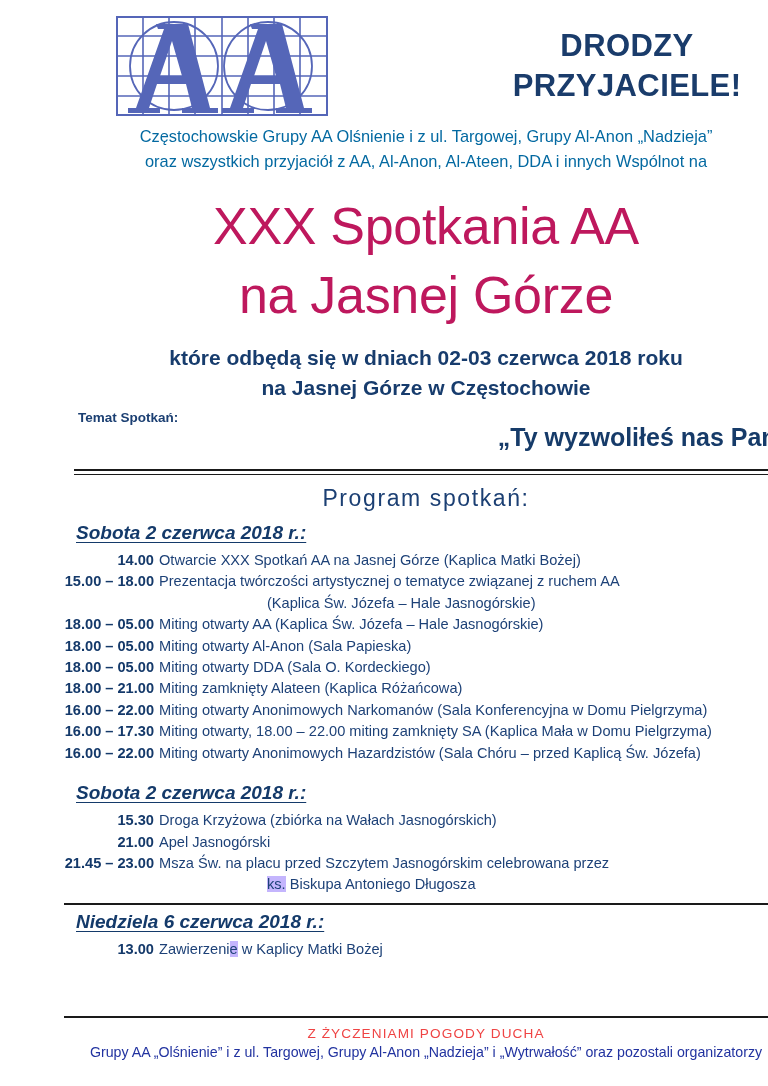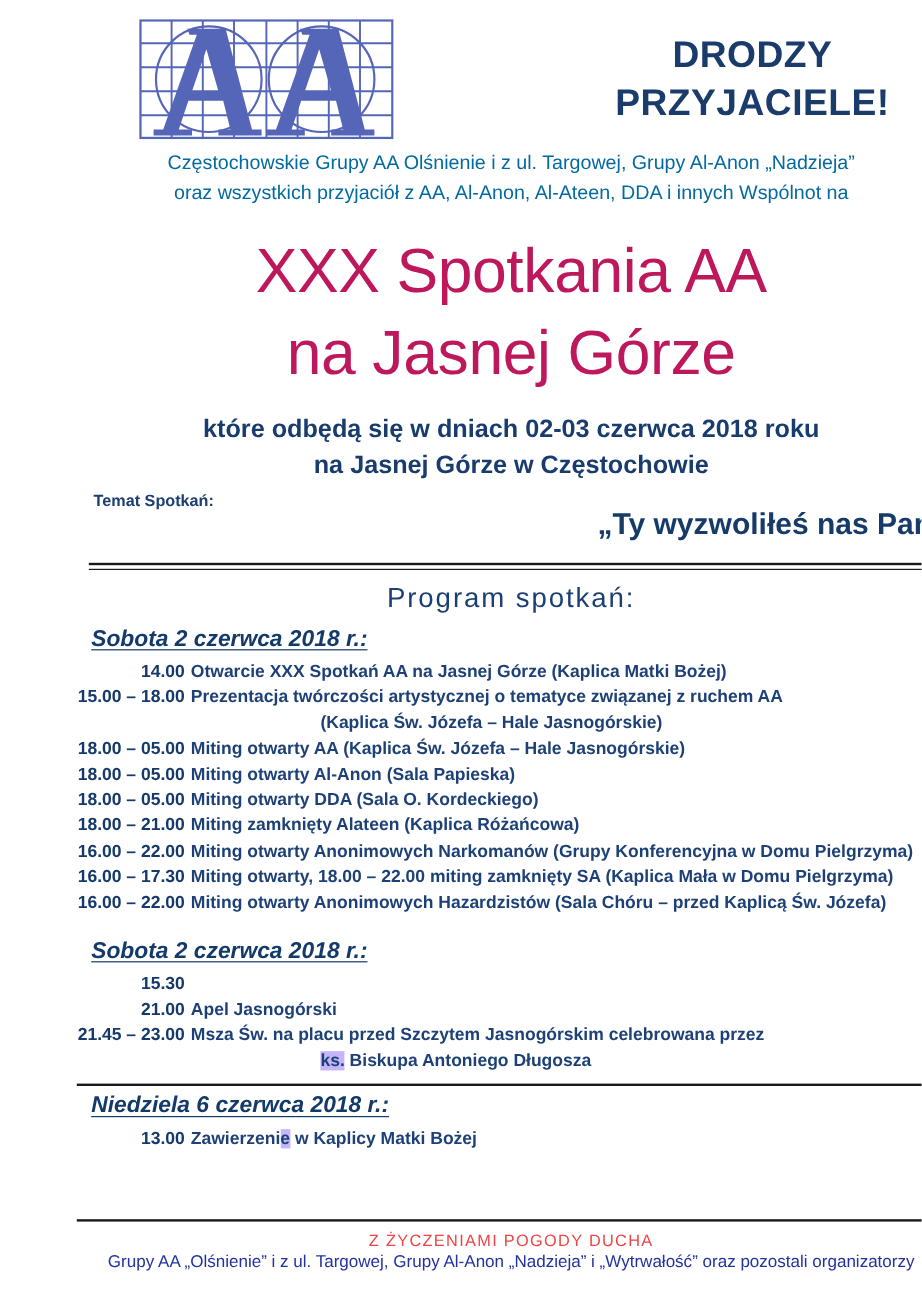--- a/index.html
+++ b/index.html
@@ -163,21 +163,21 @@
   .sched .time {
     flex: 0 0 auto;
     width: 112px;
     text-align: right;
     font-weight: bold;
     color: #14396a;
     padding-right: 5px;
   }
   .sched .desc {
     flex: 0 1 auto;
-    font-weight: 700;
+    font-weight: 400;
   }
   .sched li.cont .time { width: 112px; }
   .sched li.cont .desc { padding-left: 108px; }
 
   .hl {
     background: #c4b5fd;
     color: #1d4177;
   }
 
   .group-gap { height: 12px; }
@@ -298,36 +298,37 @@
         <li>
           <span class="time">18.00 – 05.00</span>
           <span class="desc">Miting otwarty DDA (Sala O. Kordeckiego)</span>
         </li>
         <li>
           <span class="time">18.00 – 21.00</span>
           <span class="desc">Miting zamknięty Alateen (Kaplica Różańcowa)</span>
         </li>
         <li>
           <span class="time">16.00 – 22.00</span>
-          <span class="desc">Miting otwarty Anonimowych Narkomanów (Grupy Konferencyjna w Domu Pielgrzyma)</span>
+          <span class="desc">Miting otwarty Anonimowych Narkomanów (Sala Konferencyjna w Domu Pielgrzyma)</span>
         </li>
         <li>
           <span class="time">16.00 – 17.30</span>
           <span class="desc">Miting otwarty, 18.00 – 22.00 miting zamknięty SA (Kaplica Mała w Domu Pielgrzyma)</span>
         </li>
         <li>
           <span class="time">16.00 – 22.00</span>
           <span class="desc">Miting otwarty Anonimowych Hazardzistów (Sala Chóru – przed Kaplicą Św. Józefa)</span>
         </li>
       </ul>
       <div class="group-gap"></div>
       <div><div class="day-head">Sobota 2 czerwca 2018 r.:</div></div>
       <ul class="sched">
         <li>
           <span class="time">15.30</span>
+          <span class="desc">Droga Krzyżowa (zbiórka na Wałach Jasnogórskich)</span>
         </li>
         <li>
           <span class="time">21.00</span>
           <span class="desc">Apel Jasnogórski</span>
         </li>
         <li>
           <span class="time">21.45 – 23.00</span>
           <span class="desc">Msza Św. na placu przed Szczytem Jasnogórskim celebrowana przez</span>
         </li>
         <li class="cont">

